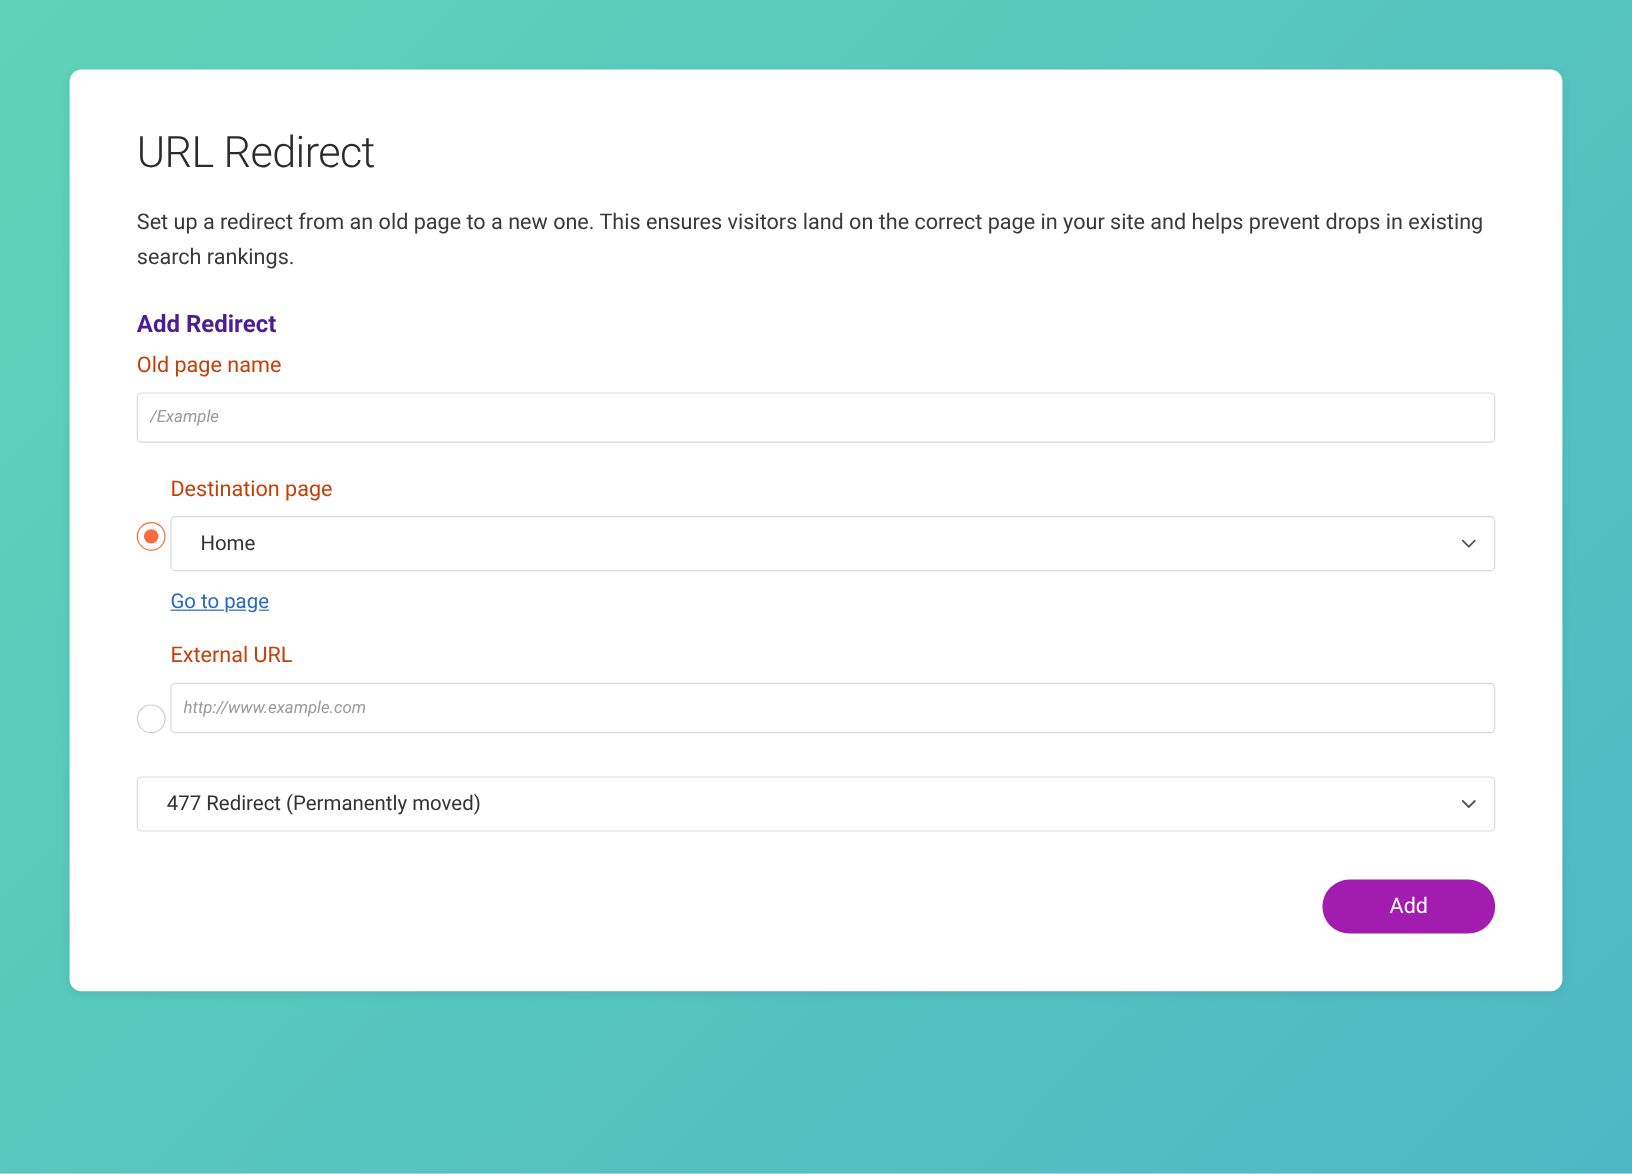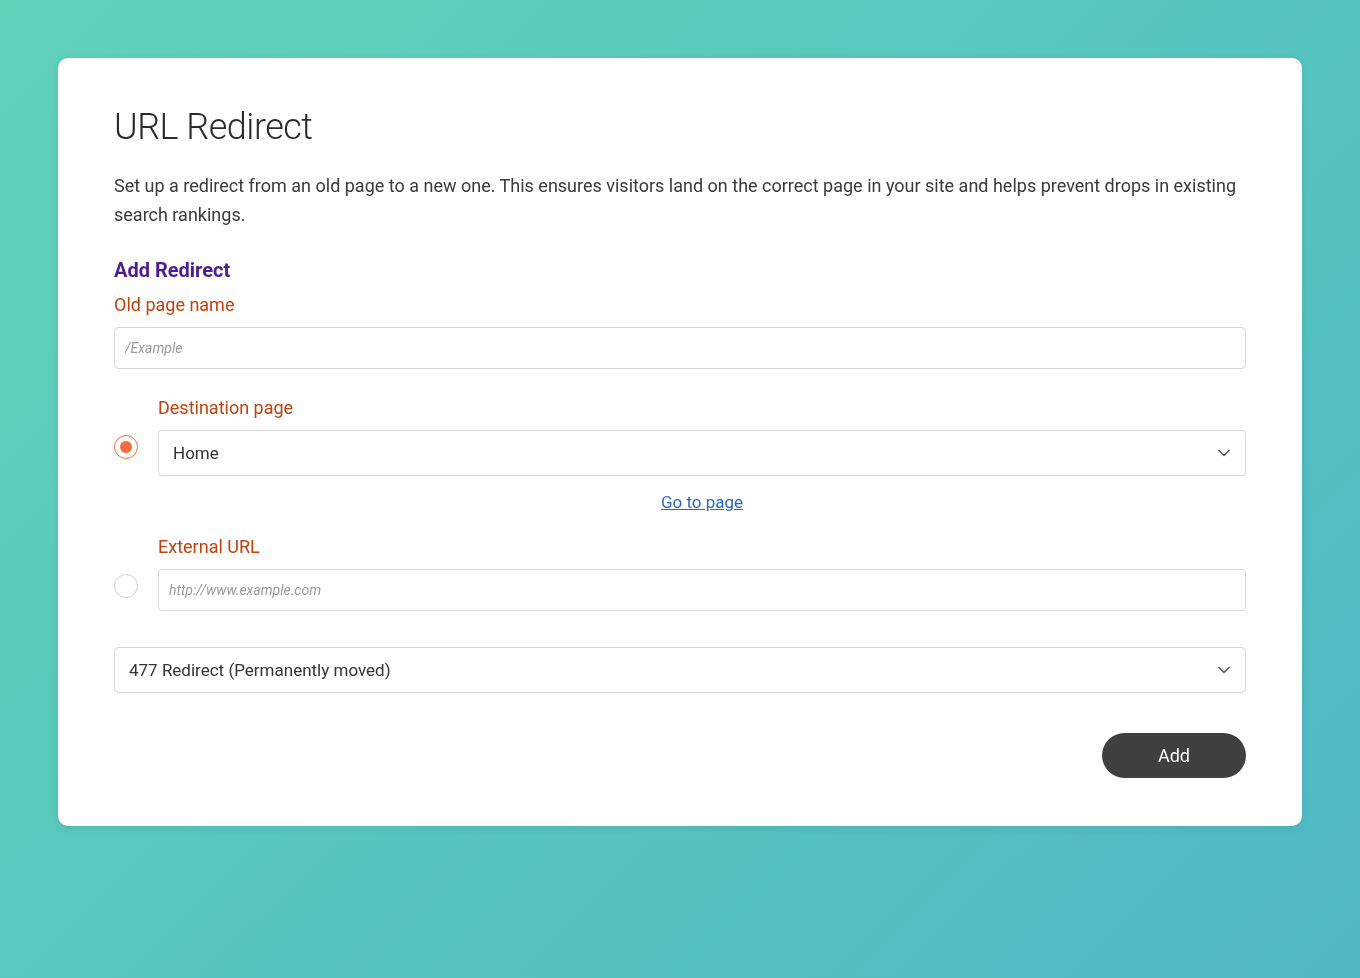--- a/index.html
+++ b/index.html
@@ -67,21 +67,21 @@
     }
     
     .text-input::placeholder {
       color: #9a9a9a;
       font-style: italic;
     }
     
     .radio-row {
       display: flex;
       align-items: flex-start;
-      gap: 20px;
+      gap: 4px;
       margin-top: 28px;
     }
     
     .radio-wrapper {
       display: flex;
       align-items: center;
       padding-top: 38px;
     }
     
     .radio-wrapper.no-top {
@@ -117,21 +117,21 @@
       flex: 1;
     }
     
     .select-wrapper {
       position: relative;
       width: 100%;
     }
     
     .select-input {
       width: 100%;
-      padding: 12px 40px 12px 14px;
+      padding: 12px 40px 12px 24px;
       font-size: 17px;
       border: 1px solid #d8d8d8;
       border-radius: 4px;
       font-family: inherit;
       color: #333;
       background: #fff;
       appearance: none;
       cursor: pointer;
       text-align: left;
     }
@@ -144,47 +144,48 @@
       pointer-events: none;
     }
     
     .chevron svg {
       width: 12px;
       height: 8px;
       display: block;
     }
     
     .link-row {
-      text-align: center;
+      text-align: left;
       margin-top: 16px;
     }
     
     .go-to-page {
       color: #2968c7;
       text-decoration: underline;
       font-size: 17px;
       cursor: pointer;
     }
     
     .external-section {
       margin-top: 24px;
+      align-items: flex-end;
     }
     
     .redirect-type-section {
       margin-top: 36px;
     }
     
     .button-row {
       display: flex;
       justify-content: flex-end;
       margin-top: 40px;
     }
     
     .add-button {
-      background: #404040;
+      background: #a21caf;
       color: #fff;
       border: none;
       padding: 12px 56px;
       font-size: 18px;
       border-radius: 999px;
       cursor: pointer;
       font-family: inherit;
     }
   </style>
 </head>

